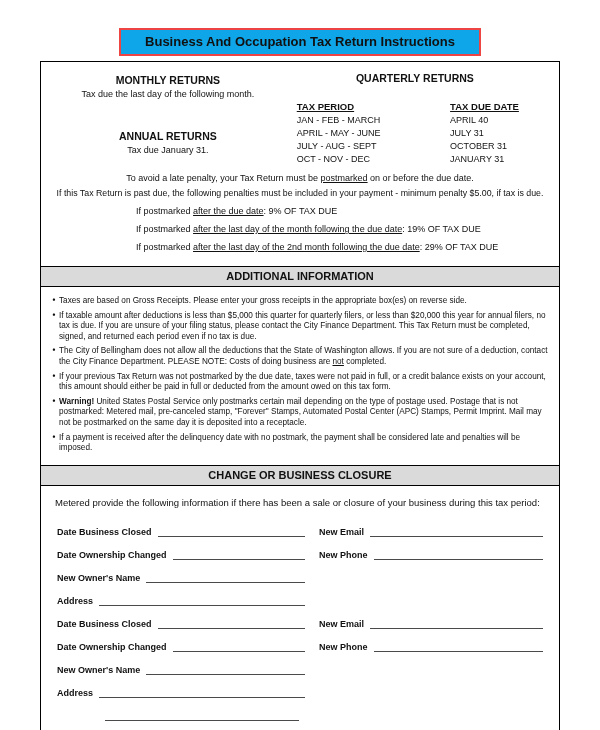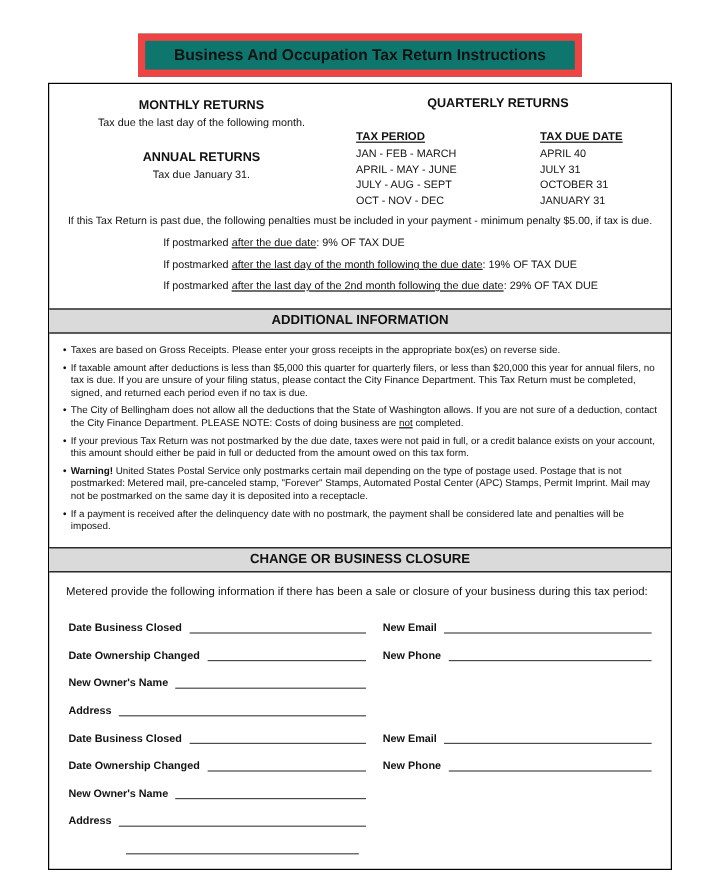--- a/index.html
+++ b/index.html
@@ -2,31 +2,31 @@
 <html><head>
 <meta charset="utf-8">
 <style>
   html,body{margin:0;padding:0;}
   body{
     width:600px;height:730px;background:#ffffff;color:#111;
     font-family:"Liberation Sans", sans-serif;overflow:hidden;
   }
   .page{width:600px;height:730px;position:relative;}
   .title-box{
-    width:358px;margin:28px auto 5px;background:#0f766e;border:6px solid #ef4444;
+    width:358px;margin:28px auto 5px;background:#0ea5e9;border:2px solid #ef4444;
     text-align:center;font-weight:bold;font-size:13px;padding:4px 0 5px;
   }
   .content-box{margin:0 40px;border:1px solid #000;background:#fff;}
   
   .returns{display:flex;padding:10px 12px 0 12px;}
   .r-left{flex:1;text-align:center;padding-top:2px;}
   .r-right{flex:1.15;}
   .hd{font-weight:bold;font-size:10.5px;}
   .bt{font-size:9px;margin-top:3px;}
-  .annual{margin-top:18px;}
+  .annual{margin-top:31px;}
   .r-right .hd{text-align:center;margin-bottom:16px;}
   .q-grid{
     display:grid;grid-template-columns:1.5fr 1fr;column-gap:8px;
     font-size:9px;line-height:13px;padding-left:14px;
   }
   .q-head{font-weight:bold;font-size:9.5px;text-decoration:underline;margin-bottom:1px;}
   .q-cell{white-space:nowrap;}
   .late-notice{text-align:center;font-size:9px;margin-top:7px;}
   .center{text-align:center;}
   .pen-hd{margin-top:14px;}
@@ -81,20 +81,21 @@
             <div class="q-cell">APRIL - MAY - JUNE</div>
             <div class="q-cell">JULY 31</div>
             <div class="q-cell">JULY - AUG - SEPT</div>
             <div class="q-cell">OCTOBER 31</div>
             <div class="q-cell">OCT - NOV - DEC</div>
             <div class="q-cell">JANUARY 31</div>
           </div>
       </div>
     </div>
 
+    <div class="late-notice"><span>To avoid a late penalty, your Tax Return must be </span><span class="u">postmarked</span><span> on or before the due date.</span></div>
 
     <div class="bt center pen-intro">If this Tax Return is past due, the following penalties must be included in your payment - minimum penalty $5.00, if tax is due.</div>
     <div class="penalty-list">
         <div class="penalty-item"><span>If postmarked </span><span class="u">after the due date</span><span>: 9% OF TAX DUE</span></div>
         <div class="penalty-item"><span>If postmarked </span><span class="u">after the last day of the month following the due date</span><span>: 19% OF TAX DUE</span></div>
         <div class="penalty-item"><span>If postmarked </span><span class="u">after the last day of the 2nd month following the due date</span><span>: 29% OF TAX DUE</span></div>
       </div>
 
     <div class="bar">ADDITIONAL INFORMATION</div>
     <div class="bullets">

